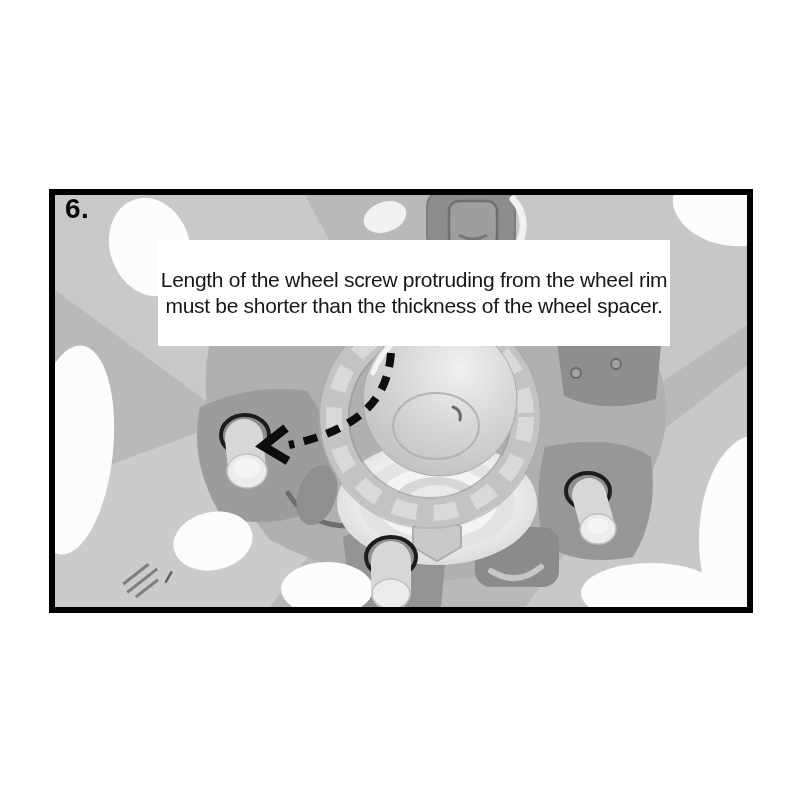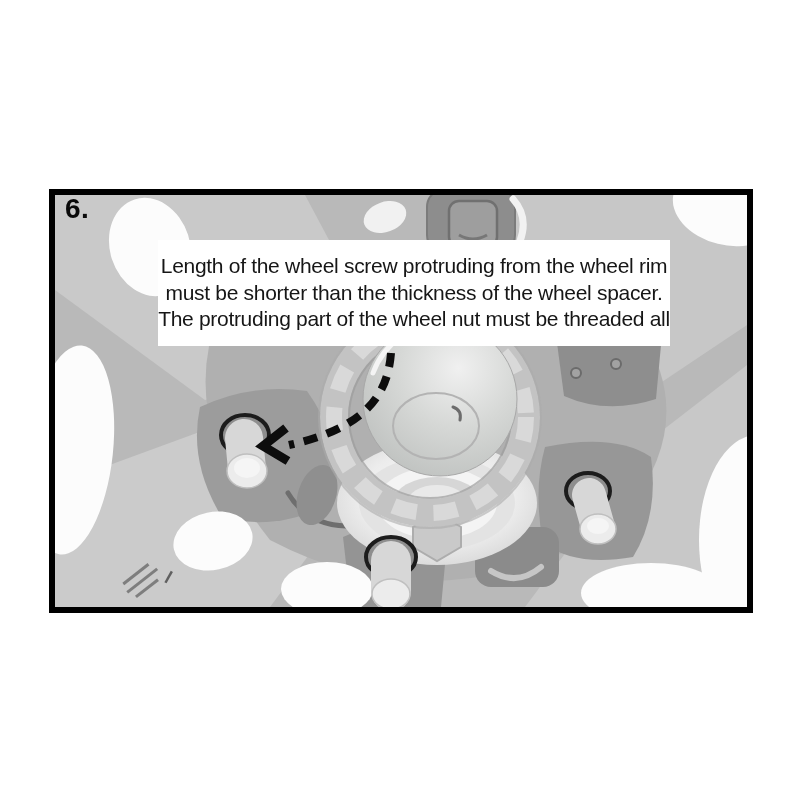--- a/index.html
+++ b/index.html
@@ -145,17 +145,16 @@
         <path d="M336,158 C333,196 315,232 234,250" fill="none" stroke="#0d0d0d" stroke-width="8" stroke-dasharray="14 10"></path>
         <polyline points="231,233 208,251 233,266" fill="none" stroke="#0d0d0d" stroke-width="9" stroke-linejoin="miter"></polyline>
       </g>
     </svg>
 
     <div class="step-number">6.</div>
 
     <div class="caption-box">
       <div class="caption-line">Length of the wheel screw protruding from the wheel rim</div>
       <div class="caption-line">must be shorter than the thickness of the wheel spacer.</div>
-      <div class="caption-line">The protruding part of the wheel nut must be threaded all</div>
     </div>
 
   </div>
 </div>
 
 </body></html>

